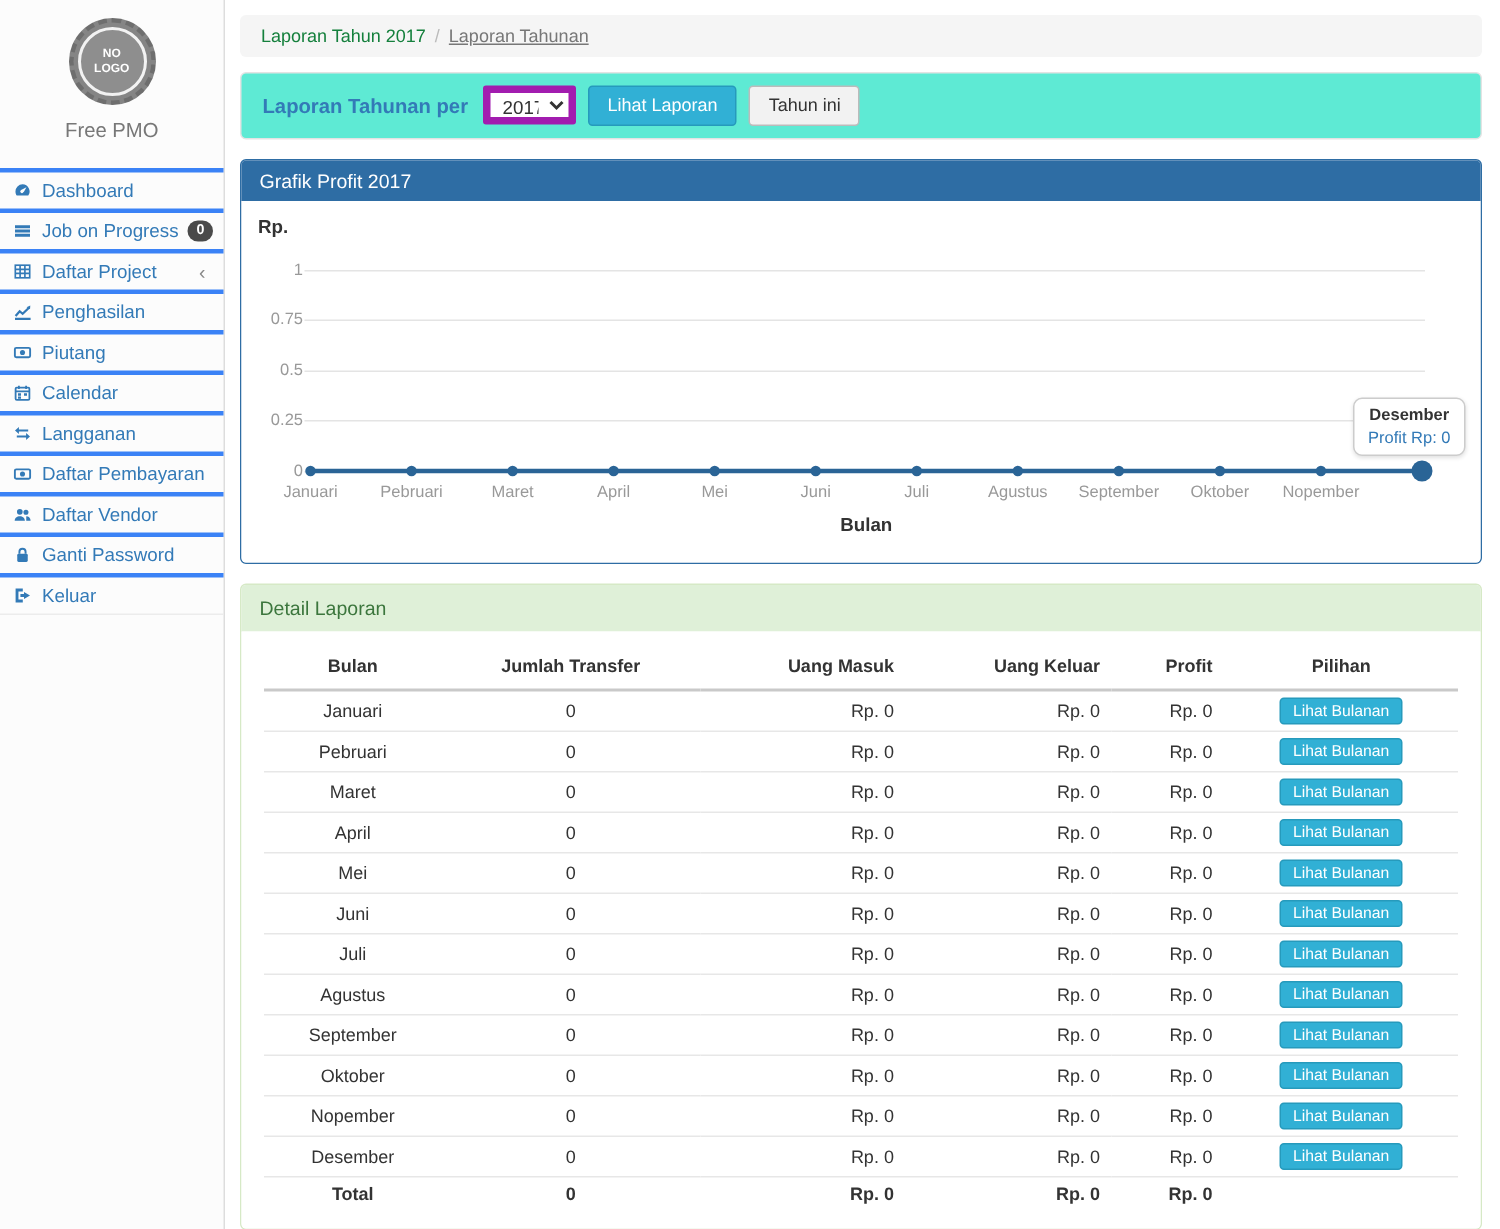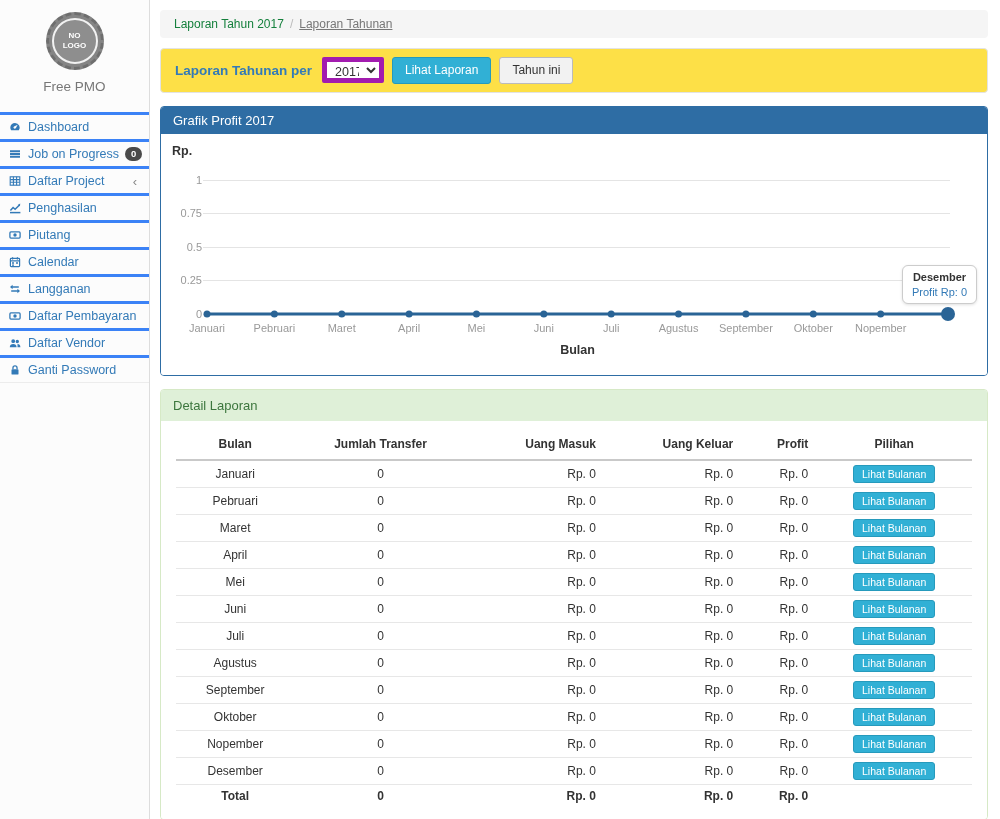--- a/index.html
+++ b/index.html
@@ -30,21 +30,21 @@
     font-size:9.5px; font-weight:bold; padding:2px 6px; border-radius:9px; line-height:1; }
   .nav-chevron { margin-left:auto; margin-right:6px; color:#888; font-size:13px; line-height:1; }
 
   
   .main { flex:1; padding:10px 12px 0 10px; background:#fff; display:flex; flex-direction:column; }
   .breadcrumb-bar { background:#f5f5f5; border-radius:4px; padding:7px 14px; font-size:12px; color:#999; margin-bottom:10px; }
   .breadcrumb-bar a { color:#15803d; text-decoration:none; }
   .crumb-current { color:#777;text-decoration:underline; }
   .crumb-sep { margin:0 6px; color:#bbb; }
 
-  .filter-well { background:#fde047; border:1px solid #e3e3e3; border-radius:4px;
+  .filter-well { background:#5eead4; border:1px solid #e3e3e3; border-radius:4px;
     padding:8px 14px; display:flex; align-items:center; gap:8px; margin-bottom:13px; }
   .filter-label { color:#337ab7; font-weight:bold; font-size:13.5px; margin-right:2px; }
   .year-select { height:26px; border:5px solid #a21caf; background:#fff; font-size:12.5px;
     padding:2px 4px; border-radius:2px; color:#333; width:62px; }
   .btn { display:inline-block; border-radius:3px; font-size:12px; padding:4px 12px; cursor:pointer; line-height:1.4; }
   .btn-info { background:#31b0d5; border:1px solid #269abc; color:#fff; }
   .btn-default { background:#f2f2f2; border:1px solid #bbb; color:#333; }
 
   .panel { border-radius:4px; margin-bottom:13px; }
   .panel-primary { border:1px solid #2e6da4; }
@@ -183,20 +183,29 @@
           <span class="nav-label">Daftar Vendor</span>
         </a>
         <a href="#" class="nav-item">
           <span class="nav-icon">
             <svg viewBox="0 0 12 12">
               <path d="M3.3 5.2V3.9a2.7 2.7 0 0 1 5.4 0v1.3H7.4V3.9a1.4 1.4 0 0 0-2.8 0v1.3z"></path>
               <rect x="2.5" y="5.2" width="7" height="5.4" rx="0.9"></rect>
             </svg>
           </span>
           <span class="nav-label">Ganti Password</span>
+        </a>
+        <a href="#" class="nav-item">
+          <span class="nav-icon">
+            <svg viewBox="0 0 12 12">
+              <path d="M1.4 1.4h4.8v1.9H3.3v5.4h2.9v1.9H1.4z"></path>
+              <path d="M7 3.6 11 6 7 8.4V7H4.6V5H7z"></path>
+            </svg>
+          </span>
+          <span class="nav-label">Keluar</span>
         </a>
       </nav>
   </aside>
 
   <main class="main">
 
     <div class="breadcrumb-bar">
       <a href="#">Laporan Tahun 2017</a><span class="crumb-sep">/</span><span class="crumb-current">Laporan Tahunan</span>
     </div>
 

